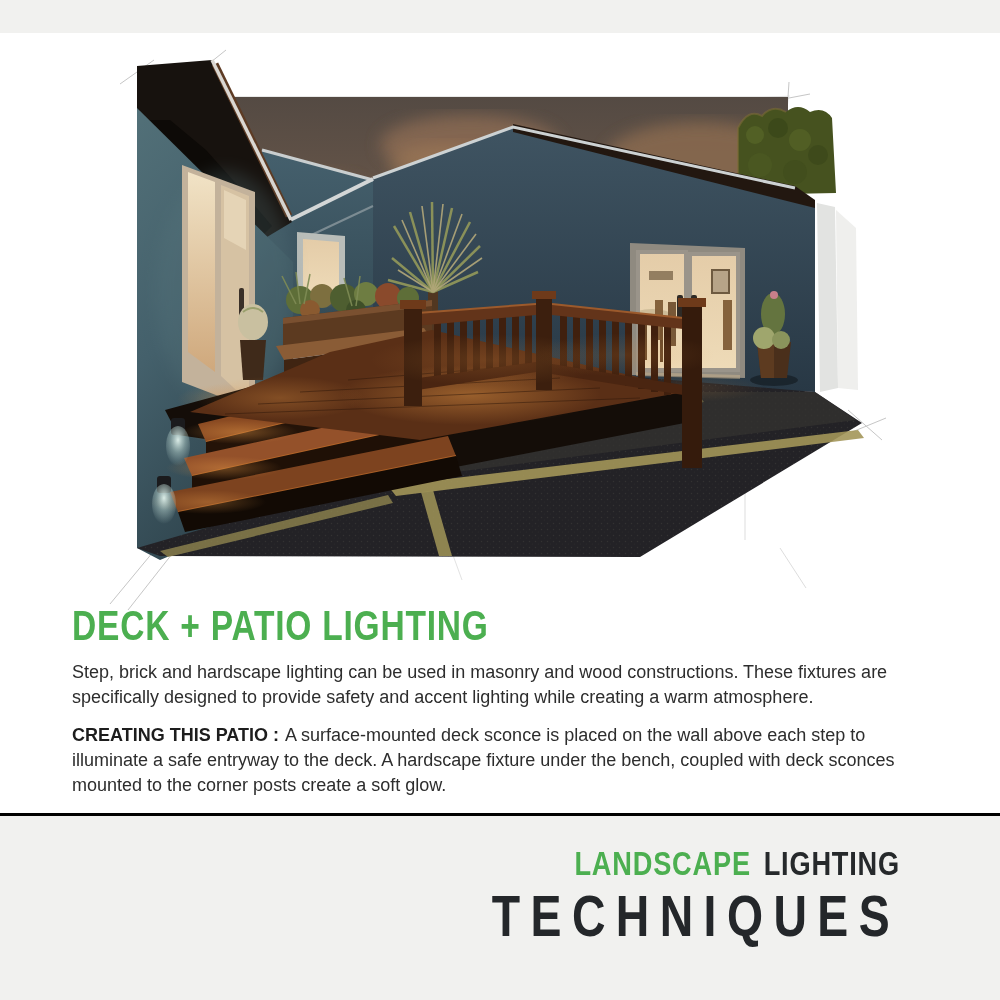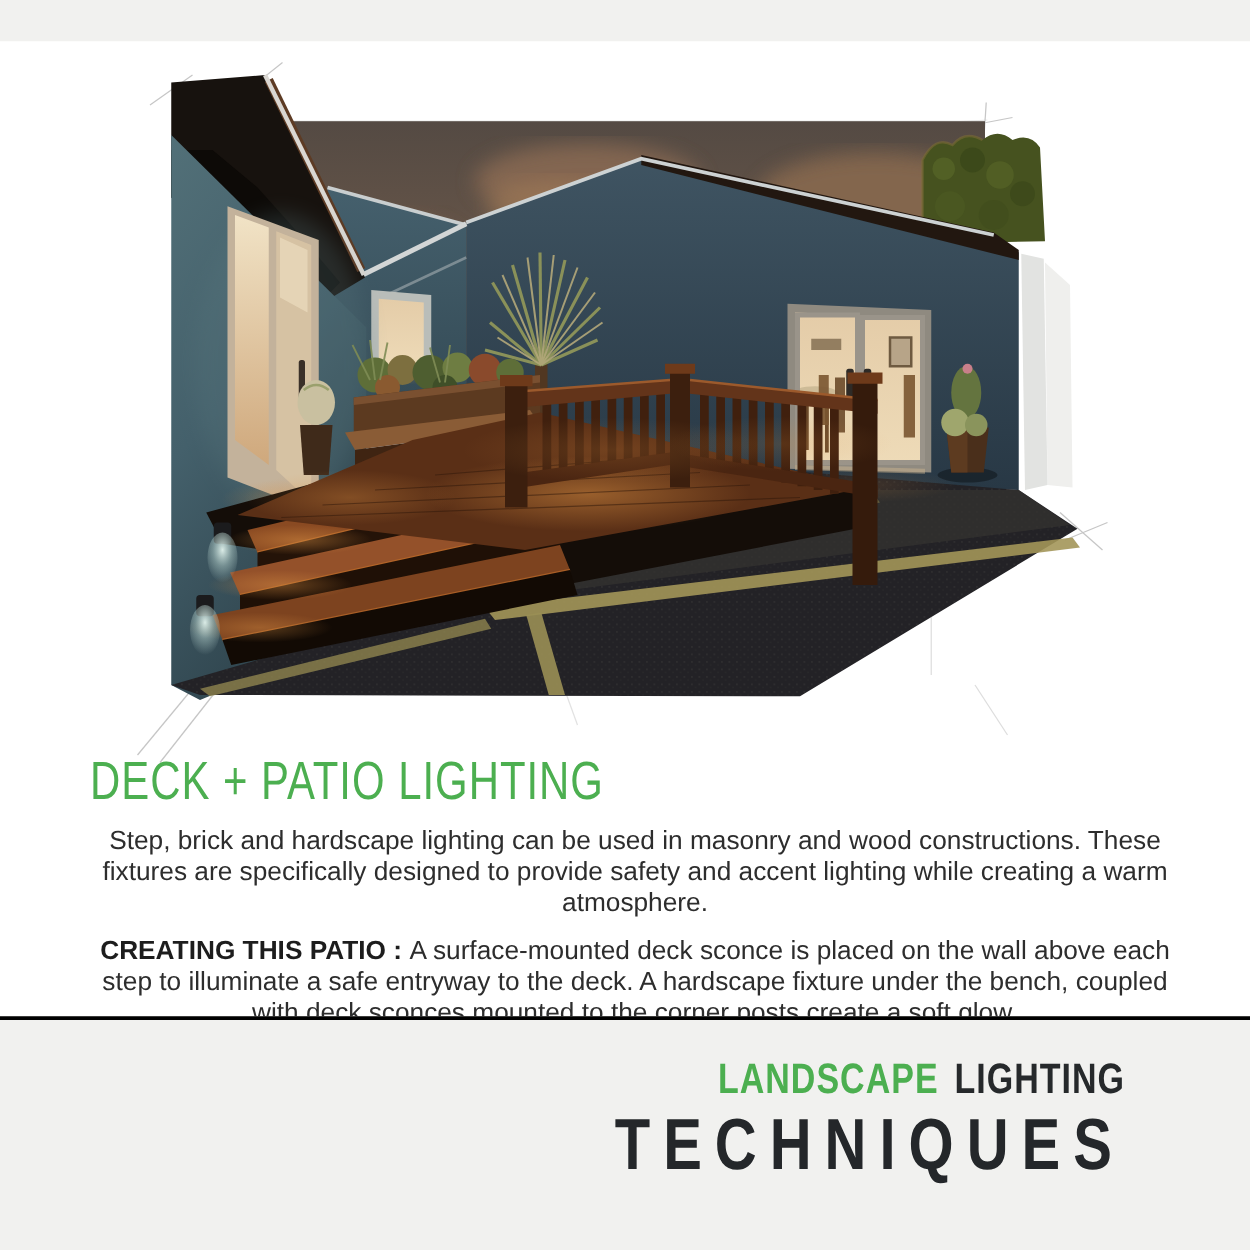--- a/index.html
+++ b/index.html
@@ -15,27 +15,27 @@
   }
   .hero-wrap{
     position:absolute;left:0;top:0;width:1000px;height:612px;
   }
   .article{
     position:absolute;left:72px;top:604px;width:872px;
   }
   .article h1{
     margin:0 0 13px 0;
     font-size:43px;line-height:1;
-    font-weight:400;color:#4caf50;
+    font-weight:700;color:#4caf50;
     letter-spacing:1px;white-space:nowrap;
   }
   .cond{display:inline-block;transform:scaleX(0.78);transform-origin:0 50%;}
   .article p{
     margin:0 0 13px 0;
-    font-size:21px;line-height:25px;color:#2d2d2d;text-align:center;
+    font-size:18px;line-height:25px;color:#2d2d2d;
   }
   .article p strong{color:#1d1d1d;font-weight:700;margin-right:6px;}
   .footer{
     position:absolute;left:0;top:813px;width:1000px;height:187px;
     background:#f1f1ef;border-top:3px solid #000000;
     text-align:right;
   }
   .brand-line{
     margin-top:29px;
     font-size:34px;font-weight:700;line-height:1.1;

